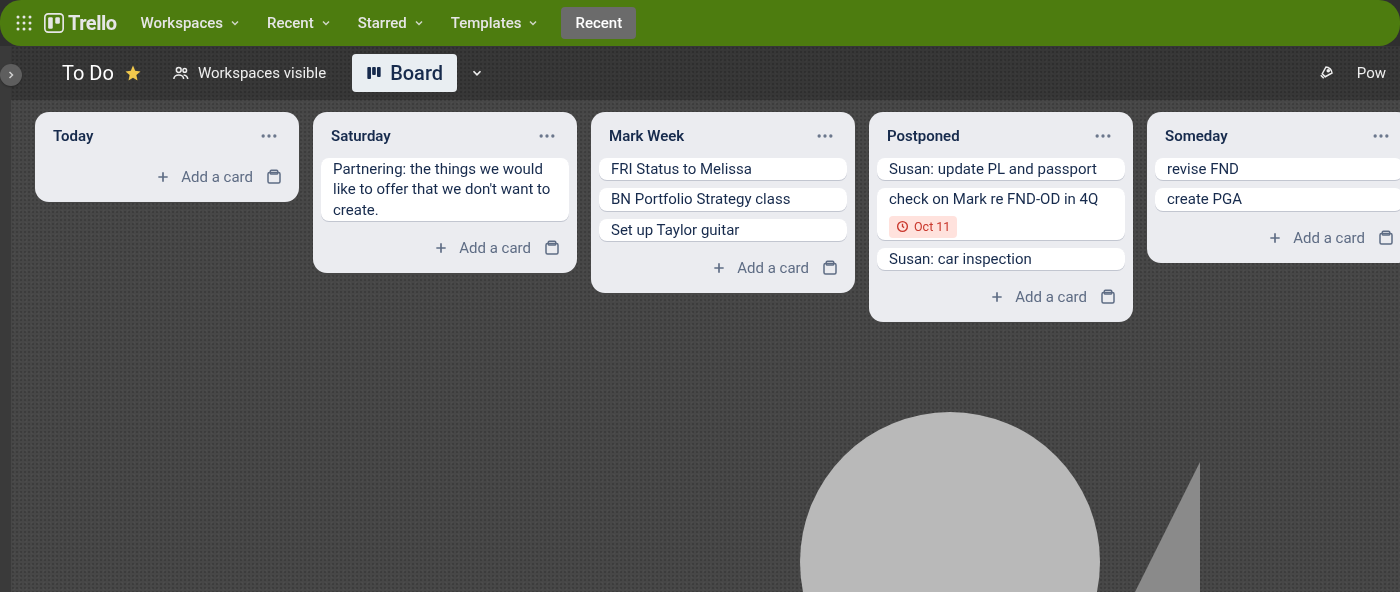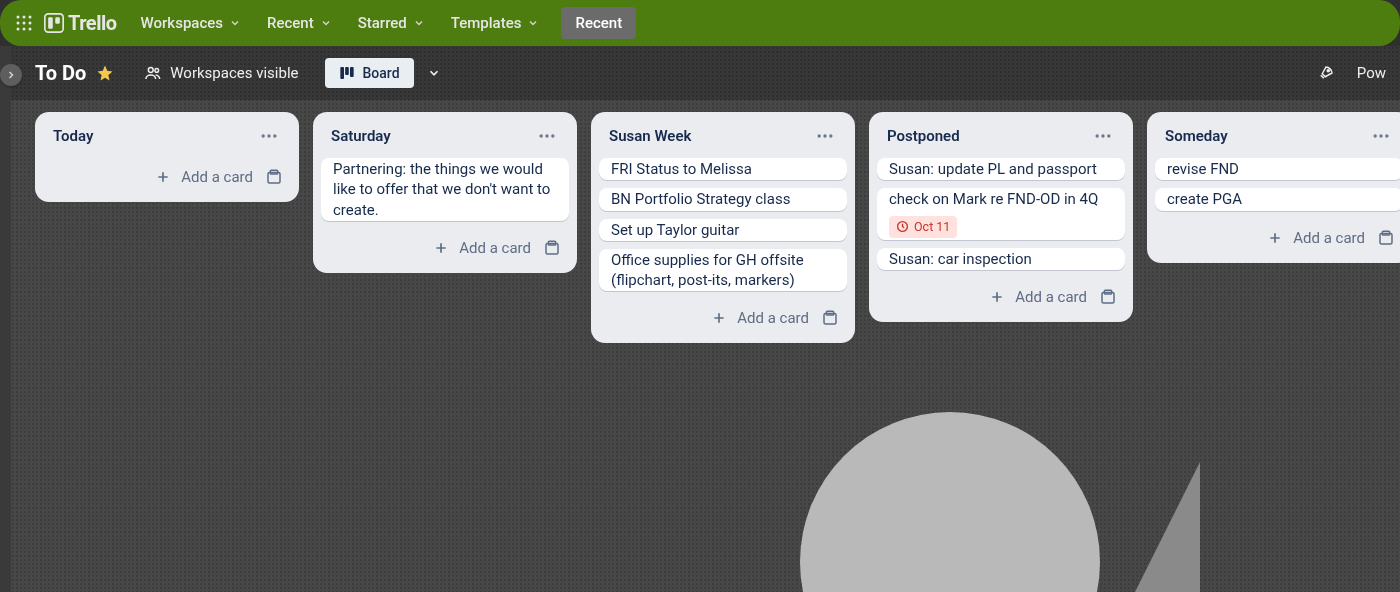--- a/index.html
+++ b/index.html
@@ -119,21 +119,22 @@
   align-items: center;
   height: 54px;
   padding: 0 14px 0 24px;
   margin-left: 11px;
   gap: 10px;
   color: #fff;
   background: rgba(0,0,0,0.22);
 }
 .board-title {
   font-size: 20px;
-  font-weight: 700;
+  font-weight: 400;
+  margin-left: 27px;
 }
 .star { color: #f2c94c; cursor: pointer; display:flex; }
 .ws-vis {
   display: flex; align-items: center; gap: 8px;
   color: #eee;
   font-size: 15px;
   padding: 6px 10px;
   border-radius: 3px;
   cursor: pointer;
   margin-left: 10px;
@@ -143,21 +144,21 @@
   gap: 0;
   margin-left: 6px;
 }
 .board-btn {
   display: flex; align-items: center; gap: 8px;
   background: #e9eef2;
   color: #172b4d;
   padding: 7px 14px;
   border-radius: 4px;
   font-weight: 500;
-  font-size: 14px;
+  font-size: 20px;
   cursor: pointer;
 }
 .board-switch .chev-box {
   width: 32px; height: 34px;
   display: flex; align-items: center; justify-content: center;
   cursor: pointer;
   color: #eee;
   margin-left: 4px;
 }
 .board-header .spacer { flex: 1; }
@@ -397,38 +398,35 @@
           <span>Add a card</span>
         </div>
         <div class="template-btn"><span><svg width="18" height="18" viewBox="0 0 24 24" fill="none" stroke="#5e6c84" stroke-width="2">
               <rect x="4" y="6" width="16" height="14" rx="2"></rect>
               <rect x="7" y="3" width="10" height="5" rx="1.5"></rect>
             </svg></span></div>
       </div>
     </div>
     <div class="list">
       <div class="list-header">
-        <div class="list-title">Susan Week</div>
+        <div class="list-title">Mark Week</div>
         <div class="list-menu"><span><svg width="20" height="20" viewBox="0 0 24 24" fill="#6b778c">
               <circle cx="5" cy="12" r="2"></circle>
               <circle cx="12" cy="12" r="2"></circle>
               <circle cx="19" cy="12" r="2"></circle>
             </svg></span></div>
       </div>
       <div class="card">
         <div>FRI Status to Melissa</div>
       </div>
       <div class="card">
         <div>BN Portfolio Strategy class</div>
       </div>
       <div class="card">
         <div>Set up Taylor guitar</div>
-      </div>
-      <div class="card">
-        <div>Office supplies for GH offsite (flipchart, post-its, markers)</div>
       </div>
       <div class="list-footer">
         <div class="add-card-btn">
           <span>
             <svg width="16" height="16" viewBox="0 0 24 24" fill="none" stroke="#5e6c84" stroke-width="2.5">
               <path d="M12 5v14M5 12h14"></path>
             </svg>
           </span>
           <span>Add a card</span>
         </div>

